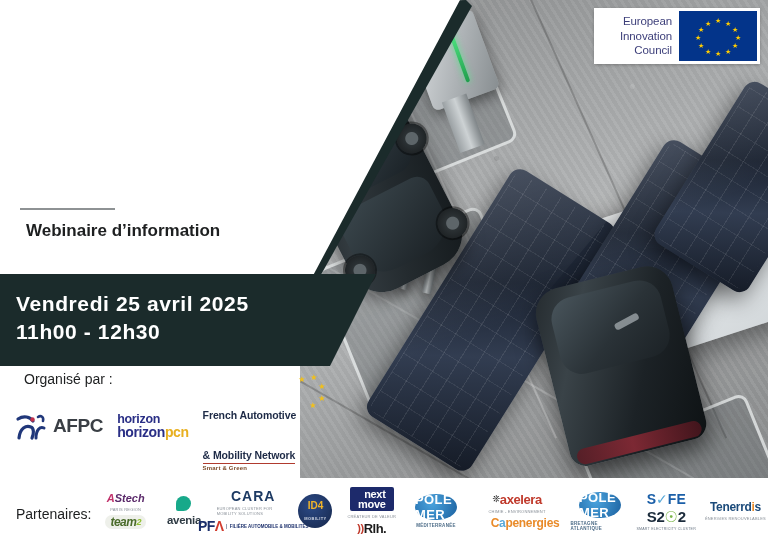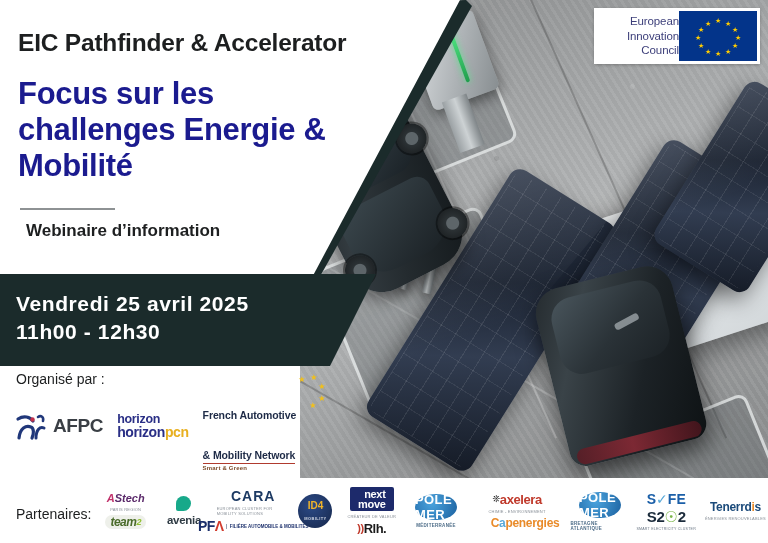--- a/index.html
+++ b/index.html
@@ -189,21 +189,21 @@
     position:absolute;left:16px;top:292px;z-index:8;
     font-size:21px;font-weight:700;color:#ffffff;letter-spacing:.6px;white-space:nowrap;
   }
   .date-line2{
     position:absolute;left:16px;top:320px;z-index:8;
     font-size:21px;font-weight:700;color:#ffffff;letter-spacing:.6px;white-space:nowrap;
   }
 
   
   .org-label{
-    position:absolute;left:16px;top:371px;z-index:8;
+    position:absolute;left:24px;top:371px;z-index:8;
     font-size:14px;font-weight:400;color:#1d1f20;white-space:nowrap;
   }
   .org-row{
     position:absolute;left:14px;top:398px;width:330px;height:56px;z-index:8;
     display:flex;align-items:center;gap:14px;
   }
 
   
   .logo-afpc{display:flex;align-items:center;gap:3px;}
   .afpc-mark{position:relative;width:36px;height:36px;}
@@ -289,21 +289,21 @@
   .tenerrdis .o{color:#e98b2a;}
   .tiny{font-size:4px;color:#8a9199;letter-spacing:.2px;line-height:5px;}
 
   
   .eic{
     position:absolute;left:594px;top:8px;width:166px;height:56px;z-index:12;
     background:#ffffff;display:flex;align-items:center;
     box-shadow:0 1px 3px rgba(0,0,0,.25);
   }
   .eic-text{
-    flex:1;text-align:right;
+    flex:1;text-align:right;padding-right:7px;
     font-size:11.5px;line-height:14.5px;color:#3d3f7a;font-weight:400;letter-spacing:-.1px;
   }
   .eic-flag{
     width:78px;height:50px;margin-right:3px;background:#03348a;position:relative;
   }
   .eic-flag i{
     position:absolute;color:#ffcc00;font-size:7px;font-style:normal;line-height:7px;
   }
 </style>
 </head>
@@ -352,22 +352,20 @@
       <div class="cab"></div>
       <div class="roof"></div>
       <div class="vent"></div>
       <div class="bumper"></div>
     </div>
   </div>
 
   <div class="wedge-edge"></div>
   <div class="wedge"></div>
 
-  <div class="kicker">EIC Pathfinder &amp; Accelerator</div>
-  <div class="headline">Focus sur les challenges Energie &amp; Mobilité</div>
   <div class="rule"></div>
   <div class="subtitle">Webinaire d’information</div>
 
   <div class="dateband">
     <div class="dtail"></div>
   </div>
   <div class="date-line1">Vendredi 25 avril 2025</div>
   <div class="date-line2">11h00 - 12h30</div>
 
   <div class="org-label">Organisé par :</div>

